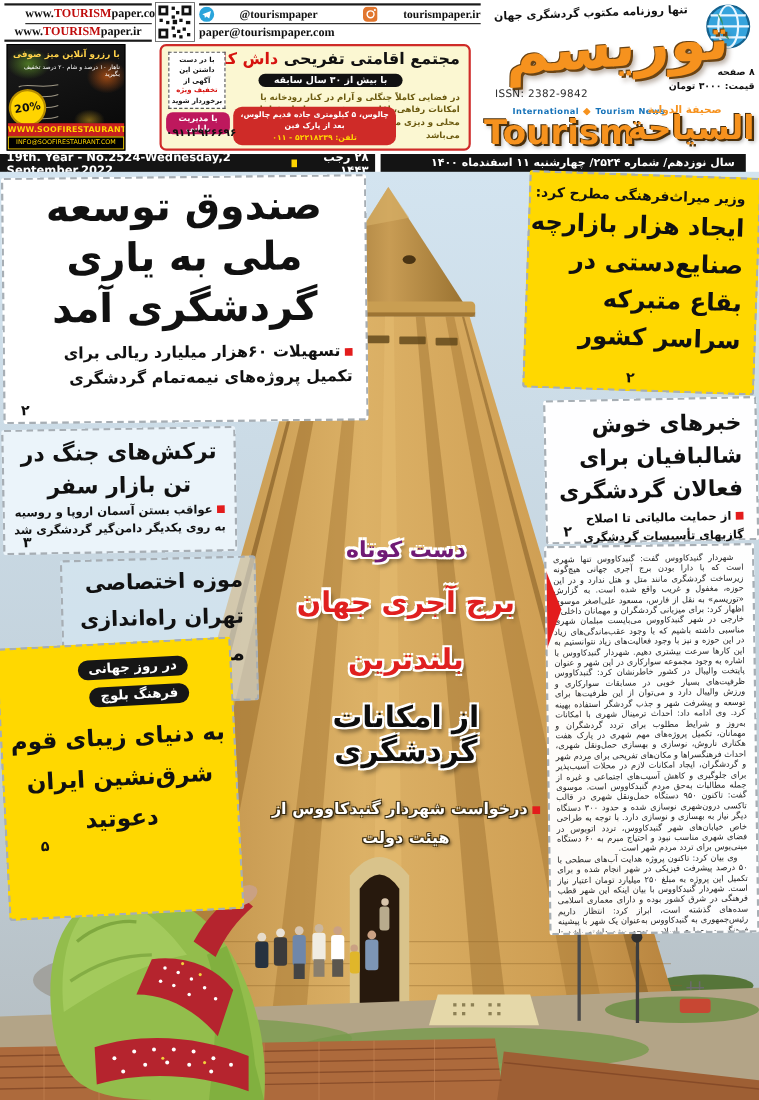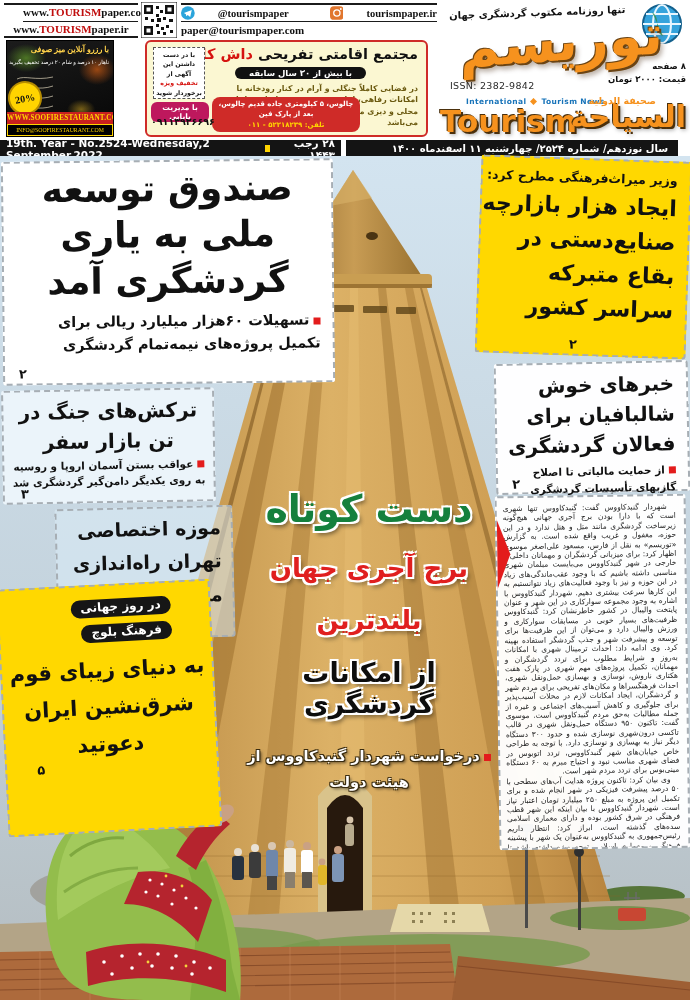--- a/index.html
+++ b/index.html
@@ -44,21 +44,21 @@
     text-shadow:-1px -1px 0 #4b300c, 2px 2px 0 #4b300c, 3px 3px 4px rgba(0,0,0,.35); z-index:2;}
 
   
   .datebar { top:140px; height:17px; background:#141414; color:#fff; display:flex; align-items:center; }
   .datebar-l { left:0; width:341px; padding:0 6px; font-size:10.5px; font-weight:bold; gap:6px; }
   .datebar-r { left:346px; right:12px; justify-content:flex-start; padding:0 10px; font-size:10px; font-weight:bold; }
   .ysq { display:inline-block; width:7px; height:7px; background:#ffd400; }
 
   
   .soofi { left:6px; top:40px; width:108px; height:97px; background:#101010; border:1px solid #000;
-    overflow:hidden; color:#ffd24a;font-family:Liberation Serif, serif; }
+    overflow:hidden; color:#ffd24a; }
   .soofi-photo { position:absolute; inset:0;
     background:
       radial-gradient(28px 20px at 18% 18%, rgba(90,140,40,.8), rgba(0,0,0,0) 70%),
       radial-gradient(26px 22px at 85% 30%, rgba(200,90,20,.75), rgba(0,0,0,0) 70%),
       radial-gradient(20px 14px at 70% 72%, rgba(190,150,30,.6), rgba(0,0,0,0) 70%),
       linear-gradient(160deg, #1c1c1c, #060606); }
   .soofi-line1 { position:absolute; right:4px; top:4px; font-size:8px; font-weight:bold; color:#ffd24a; }
   .soofi-line2 { position:absolute; right:4px; top:18px; font-size:5.5px; color:#fff; }
   .soofi-badge { position:absolute; left:3px; top:42px; width:30px; height:30px; border-radius:50%;
     background:#ffd400; color:#111; font-weight:bold; font-size:10px; display:flex; align-items:center;
@@ -132,21 +132,21 @@
 
   .bodycol { left:497px; top:495px; width:191px; height:354px; background:rgba(255,255,255,.97);
     transform:rotate(-0.8deg); overflow:hidden; padding:6px 8px 4px 6px; }
   .bodycol p { direction:rtl; text-align:justify; font-size:7.5px; line-height:9.4px; text-indent:9px;
     color:#1c1c1c; }
   .redarrow { position:absolute; left:-3px; top:14px; width:0; height:0;
     border-top:42px solid transparent; border-bottom:42px solid transparent;
     border-left:16px solid #e31c1c; }
 
   .towerhead { left:233px; top:487px; width:272px; text-align:center; direction:rtl; }
-  .towerhead .l1 { font-size:38px; font-weight:bold; color:#15803d;
+  .towerhead .l1 { font-size:20px; font-weight:bold; color:#701a75;
     text-shadow:-2px -2px 0 #fff,2px -2px 0 #fff,-2px 2px 0 #fff,2px 2px 0 #fff,0 2px 0 #fff,3px 4px 4px rgba(0,0,0,.45); }
   .towerhead .lr { font-size:26px; font-weight:bold; color:#e01f1f; margin-top:22px;
     text-shadow:-2px -2px 0 #fff,2px -2px 0 #fff,-2px 2px 0 #fff,2px 2px 0 #fff,0 2px 0 #fff,3px 4px 4px rgba(0,0,0,.4); }
   .towerhead .l4 { font-size:27px; font-weight:bold; color:#0d0d0d; margin-top:22px;
     text-shadow:-2px -2px 0 #fff,2px -2px 0 #fff,-2px 2px 0 #fff,2px 2px 0 #fff,0 2px 0 #fff,3px 4px 4px rgba(0,0,0,.45); }
   .towerhead .sub { font-size:14.5px; font-weight:bold; color:#fff; margin-top:24px; line-height:1.8;
     text-shadow:-1px -1px 0 #3a2c10,1px -1px 0 #3a2c10,-1px 1px 0 #3a2c10,1px 1px 0 #3a2c10,2px 2px 3px rgba(0,0,0,.6); }
   .towerhead .redsq { vertical-align:middle; }
 </style>
 </head>

